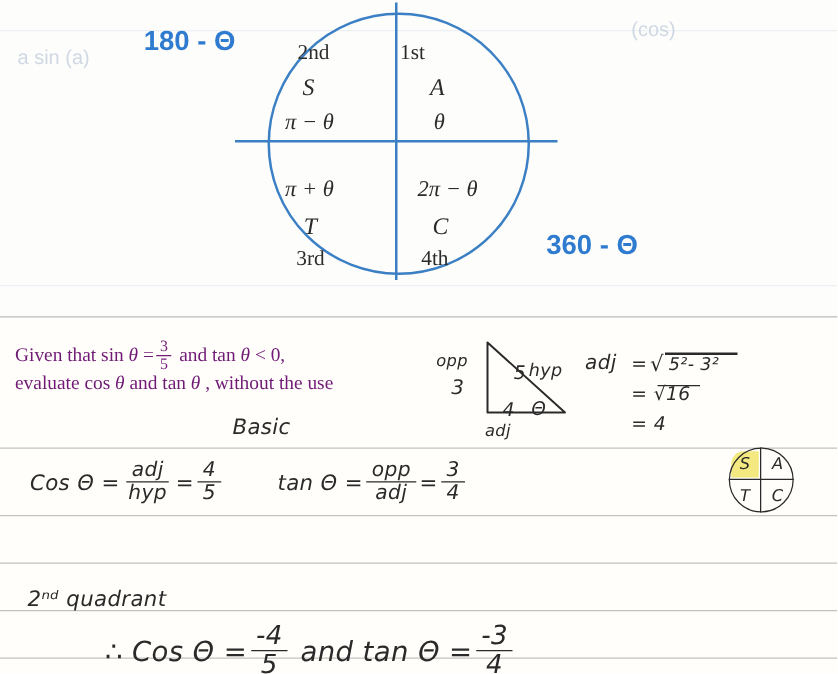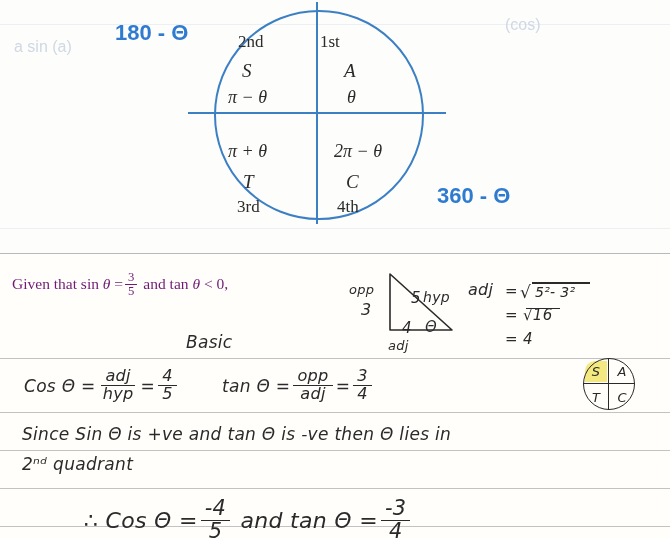--- a/index.html
+++ b/index.html
@@ -237,20 +237,27 @@
     <span class="it">θ</span>
     <span>=</span><span class="frac">
         <span class="num">3</span>
         <span class="den">5</span>
       </span>
     <span>and tan</span>
     <span class="it">θ</span>
     <span>&lt; 0,</span>
   </div>
 
+  <div class="printed" style="left:12px; top:44px;">
+    <span>evaluate cos</span>
+    <span class="it">θ</span>
+    <span>and tan</span>
+    <span class="it">θ</span>
+    <span>, without the use</span>
+  </div>
 
 
   <div class="hand hand-ink" style="left:186px; top:78px; font-size:17px;">Basic</div>
 
   <div id="triangle-sketch">
     <svg width="110" height="76" viewBox="0 0 110 76">
       <path d="M10,6 L10,62 L72,62 Z" fill="none" stroke="#2a2a2a" stroke-width="1.6" stroke-linejoin="round"></path>
     </svg>
   </div>
   <div class="hand hand-ink" style="left:349px; top:28px; font-size:13px;">opp</div>
@@ -294,22 +301,21 @@
     <div class="mq-highlight"></div>
     <div class="mq-circle"></div>
     <div class="mq-h"></div>
     <div class="mq-v"></div>
     <div class="mq-cell" style="left:1px; top:1px;">S</div>
     <div class="mq-cell" style="left:27px; top:1px;">A</div>
     <div class="mq-cell" style="left:1px; top:27px;">T</div>
     <div class="mq-cell" style="left:27px; top:27px;">C</div>
   </div>
 
-  <div class="hand hand-ink" style="left:22px; top:170px; font-size:17px;">Since Sin Θ is +ve and tan Θ is -ve then Θ lies in</div>
-  <div class="hand hand-ink" style="left:22px; top:200px; font-size:17px;">2ⁿᵈ quadrant</div>
+  <div class="hand hand-ink" style="left:22px; top:216px; font-size:17px;">2ⁿᵈ quadrant</div>
 
   <div class="hand hand-ink" style="left:84px; top:246px; font-size:22px;">
     <span>∴</span>
     <span>Cos Θ =</span><span class="hfrac">
         <span class="num">-4</span>
         <span class="den">5</span>
       </span>
     <span>and</span>
     <span>tan Θ =</span><span class="hfrac">
         <span class="num">-3</span>

